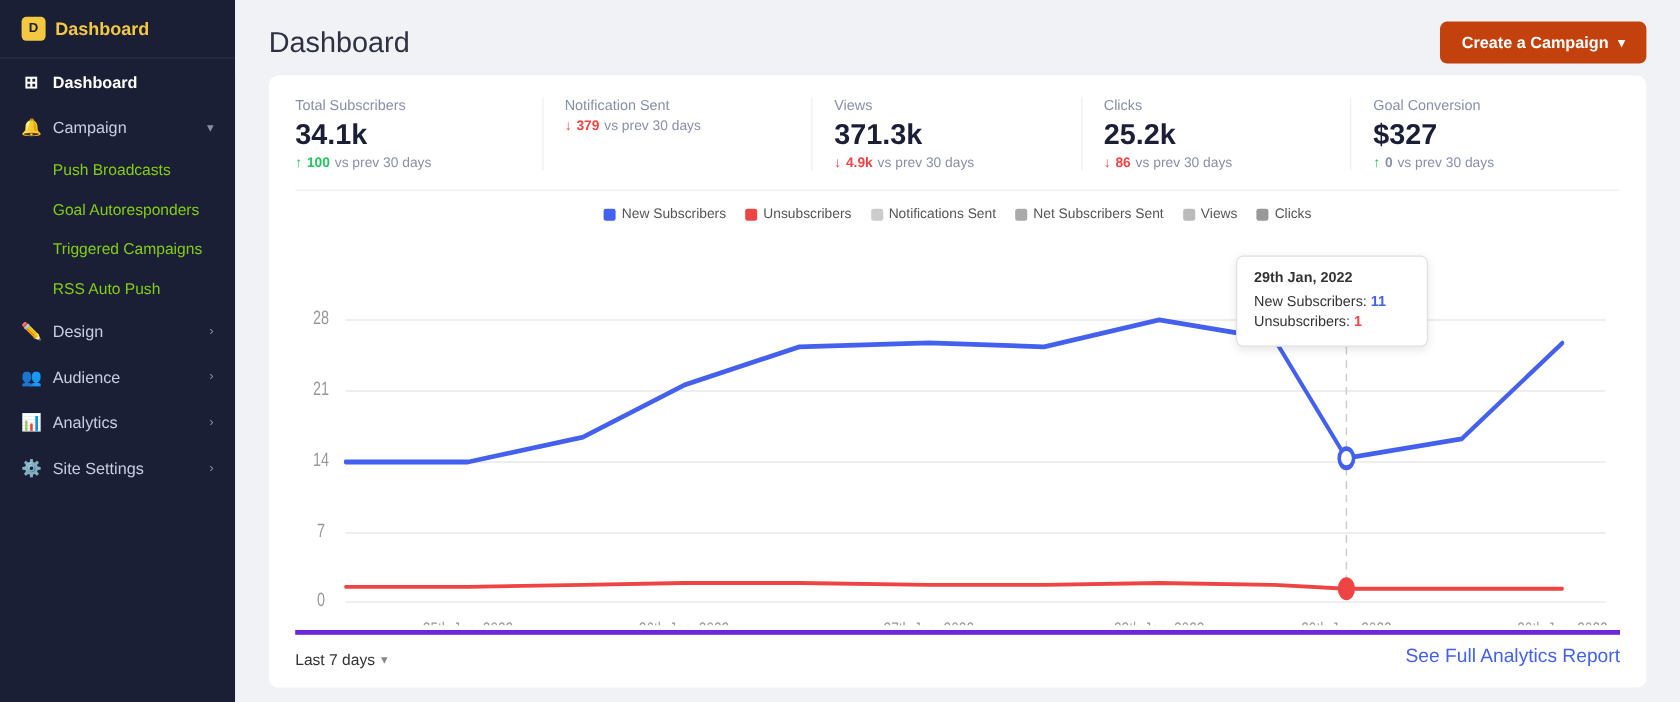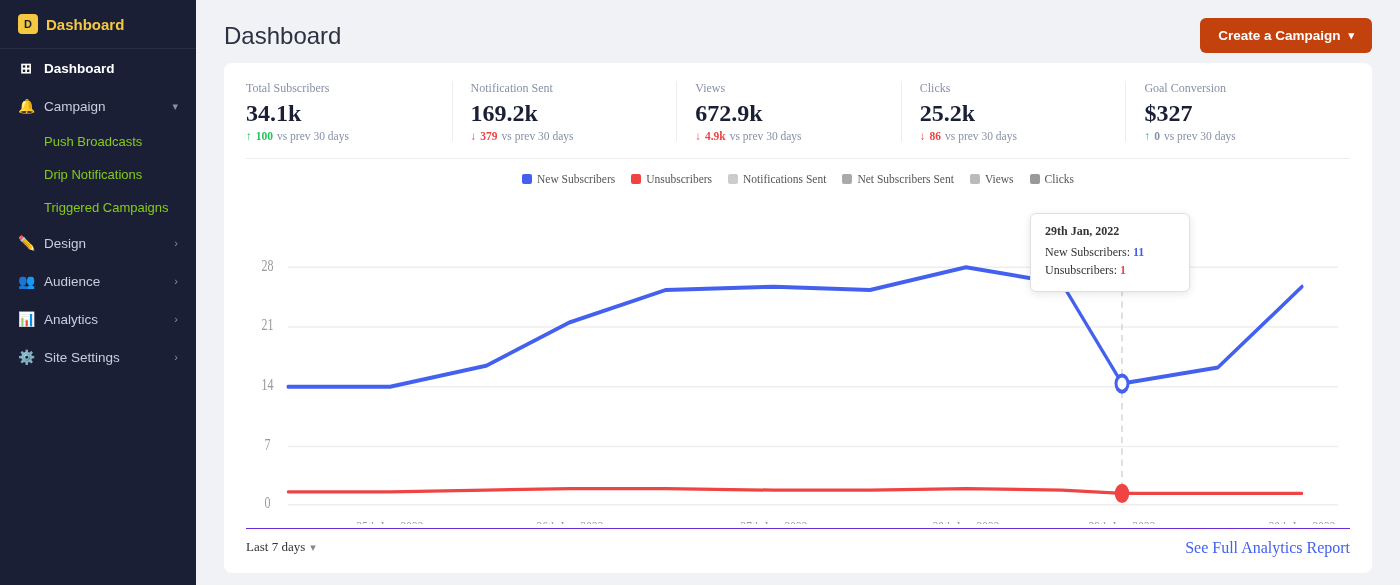--- a/index.html
+++ b/index.html
@@ -93,21 +93,20 @@
     
     .dashboard-card {
       margin: 0 28px 12px 28px;
       background: #fff;
       border-radius: 8px;
       padding: 18px 22px 16px 22px;
       flex: 1;
       display: flex;
       flex-direction: column;
       overflow: hidden;
-      font-family: Liberation Serif, serif;
     }
 
     
     .stats-row {
       display: flex;
       gap: 0;
       border-bottom: 1px solid #eee;
       padding-bottom: 16px;
       margin-bottom: 14px;
     }
@@ -191,24 +190,24 @@
       pointer-events: none;
     }
     .tooltip-date { font-weight: 700; margin-bottom: 6px; font-size: 12px; }
     .tooltip-row { margin-bottom: 3px; }
     .tooltip-val { color: #4361ee; font-weight: 600; }
     .tooltip-val-red { color: #ef4444; font-weight: 600; }
 
     
     .chart-bottom-bar {
       display: flex;
-      align-items: flex-start;
+      align-items: flex-end;
       justify-content: space-between;
       padding: 10px 0 0 0;
-      border-top: 1px solid #6d28d9;
+      border-top: 4px solid #6d28d9;
       margin-top: 4px;
     }
     .period-selector {
       display: flex;
       align-items: center;
       gap: 5px;
       font-size: 13px;
       color: #333;
       cursor: pointer;
       font-weight: 500;
@@ -234,22 +233,23 @@
     <span class="item-icon">⊞</span>
     <span>Dashboard</span>
   </div>
 
   <div class="sidebar-item">
     <span class="item-icon">🔔</span>
     <span>Campaign</span>
     <span class="chevron">▾</span>
   </div>
   <div class="sidebar-sub-item">Push Broadcasts</div>
-  <div class="sidebar-sub-item">Drip Notifications</div>
+  <div class="sidebar-sub-item">Goal Autoresponders</div>
   <div class="sidebar-sub-item">Triggered Campaigns</div>
+  <div class="sidebar-sub-item">RSS Auto Push</div>
 
   <div class="sidebar-item">
     <span class="item-icon">✏️</span>
     <span>Design</span>
     <span class="chevron">›</span>
   </div>
 
   <div class="sidebar-item">
     <span class="item-icon">👥</span>
     <span>Audience</span>
@@ -287,31 +287,30 @@
         <div class="stat-value">34.1k</div>
         <div class="stat-change">
           <span class="arrow-up">↑</span>
           <span class="change-val up">100</span>
           <span>vs prev 30 days</span>
         </div>
       </div>
 
       <div class="stat-item">
         <div class="stat-label">Notification Sent</div>
-        <div class="stat-value">169.2k</div>
         <div class="stat-change">
           <span class="arrow-down">↓</span>
           <span class="change-val down">379</span>
           <span>vs prev 30 days</span>
         </div>
       </div>
 
       <div class="stat-item">
         <div class="stat-label">Views</div>
-        <div class="stat-value">672.9k</div>
+        <div class="stat-value">371.3k</div>
         <div class="stat-change">
           <span class="arrow-down">↓</span>
           <span class="change-val down">4.9k</span>
           <span>vs prev 30 days</span>
         </div>
       </div>
 
       <div class="stat-item">
         <div class="stat-label">Clicks</div>
         <div class="stat-value">25.2k</div>

